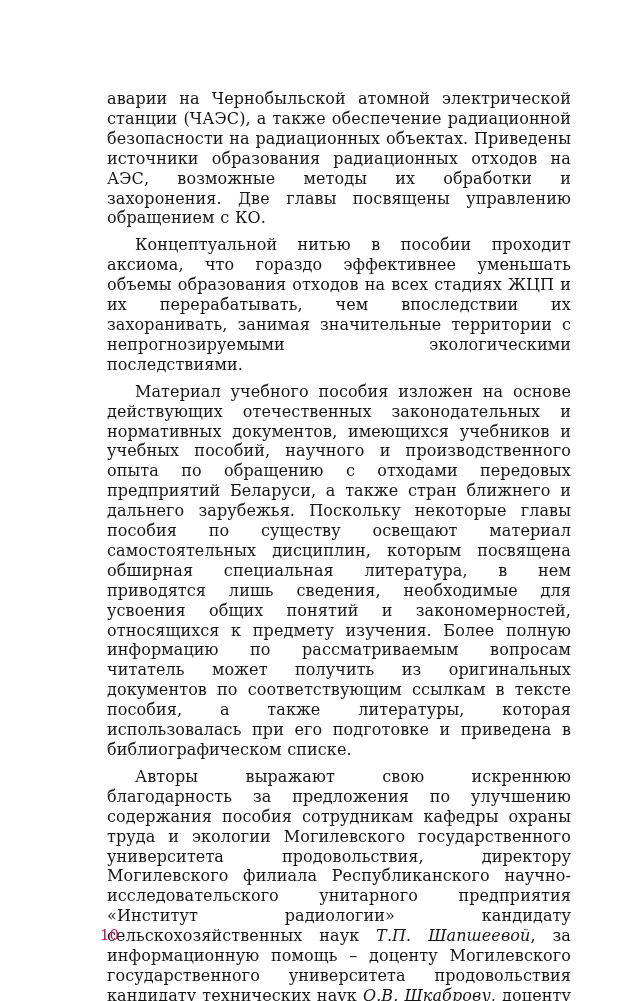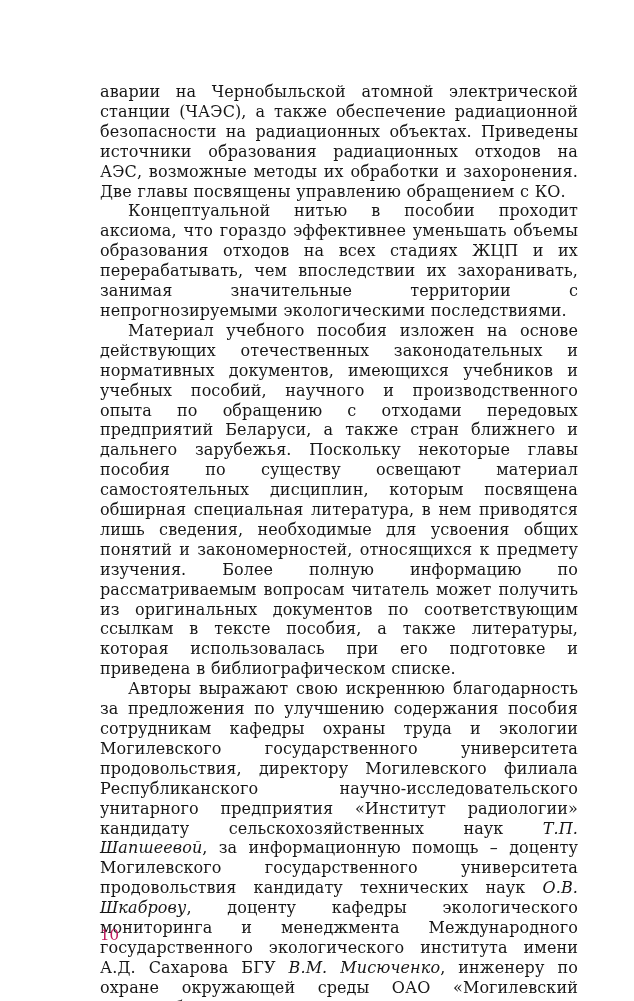--- a/index.html
+++ b/index.html
@@ -25,21 +25,21 @@
     left: 100px;
     top: 82px;
     width: 478px;
     font-size: 16px;
     line-height: 19.9px;
     text-align: justify;
     letter-spacing: 0.1px;
     word-spacing: 0.5px;
   }
   .text-block p {
-    margin: 0;
+    margin: 7px;
     padding: 0;
   }
   .text-block p.indent {
     text-indent: 28px;
   }
   .italic {
     font-style: italic;
   }
   .page-number {
     position: absolute;

